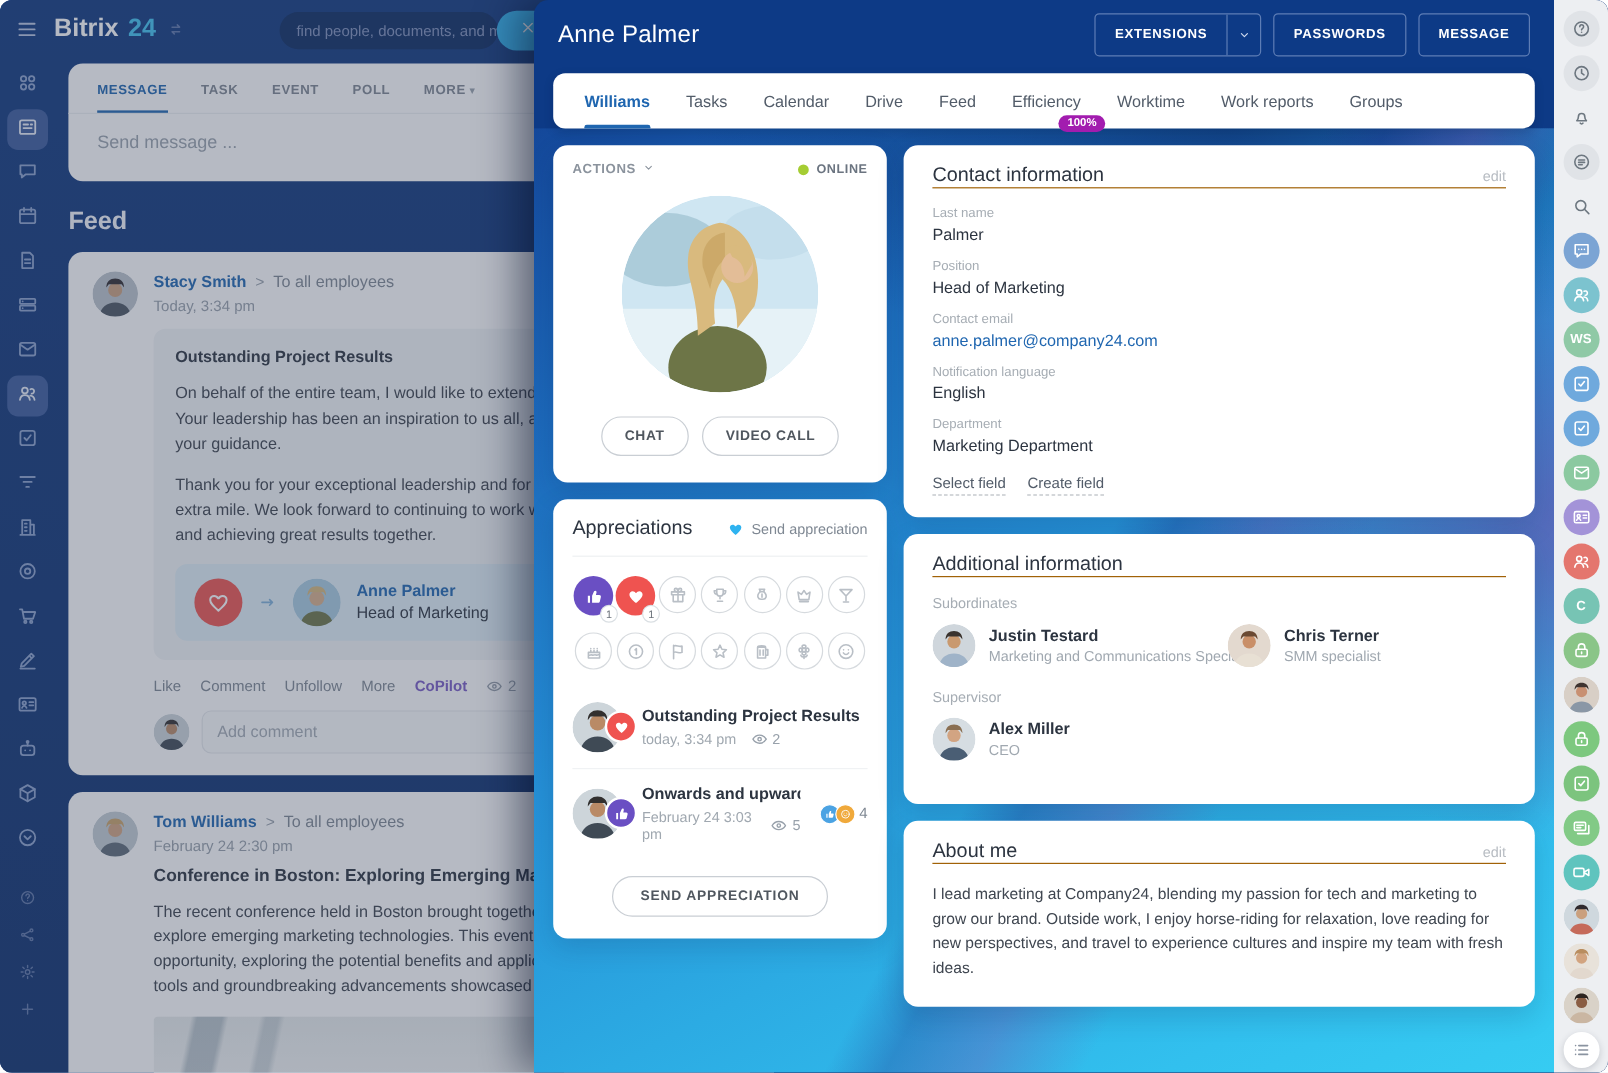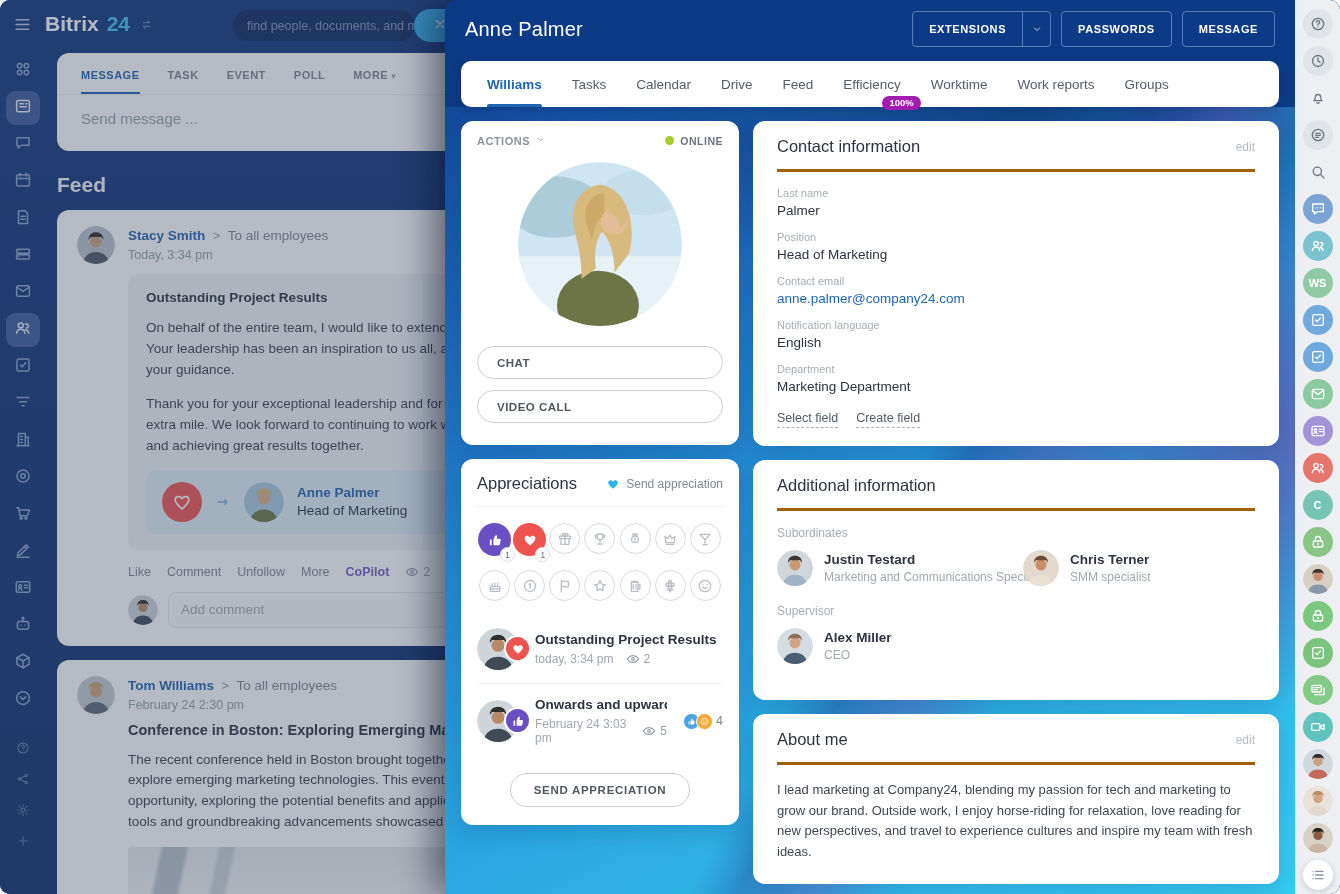--- a/index.html
+++ b/index.html
@@ -98,21 +98,21 @@
   .card{background:#fff;border-radius:12px;box-shadow:0 8px 22px rgba(10,30,80,.16);}
 
   .profile-card{padding:13px 16px 22px;}
   .pc-top{display:flex;justify-content:space-between;align-items:center;}
   .pc-actions{display:flex;align-items:center;gap:5px;font-size:11px;font-weight:700;letter-spacing:.5px;color:#8b939d;}
   .pc-actions svg{width:11px;height:11px;}
   .pc-status{display:flex;align-items:center;gap:6px;font-size:10.5px;font-weight:700;letter-spacing:.5px;color:#6b7480;}
   .pc-status .dot{width:9px;height:9px;border-radius:50%;background:#a5cd33;}
   .pc-avatar{width:164px;height:164px;border-radius:50%;margin:15px auto 20px;overflow:hidden;}
   .pc-avatar svg{width:100%;height:100%;display:block;}
-  .pc-btns{display:flex;justify-content:center;gap:11px;flex-direction:column;}
+  .pc-btns{display:flex;justify-content:center;gap:11px;}
   .obtn{height:33px;border:1px solid #c9ced4;border-radius:17px;padding:0 19px;font-size:11.5px;font-weight:700;letter-spacing:.5px;color:#50575f;background:#fff;display:flex;align-items:center;}
 
   .appr-card{padding:15px 16px 18px;}
   .appr-head{display:flex;justify-content:space-between;align-items:center;padding-bottom:13px;border-bottom:1px solid #eef0f2;}
   .appr-title{font-size:16.5px;color:#2c3440;}
   .appr-send{font-size:12px;color:#7f8893;display:flex;align-items:center;gap:6px;}
   .appr-send .bheart{color:#2fb3f0;display:flex;}
   .appr-send svg{width:14px;height:14px;}
   .badge-grid{display:grid;grid-template-columns:repeat(7,1fr);row-gap:14px;justify-items:center;margin:16px 0 14px;}
   .abadge{width:31px;height:31px;border-radius:50%;border:1.5px solid #d6dade;color:#b9bfc6;display:flex;align-items:center;justify-content:center;position:relative;}
@@ -128,21 +128,21 @@
   .ai-main{min-width:0;flex:1;}
   .ai-title{font-size:13.5px;color:#2c3440;font-weight:600;white-space:nowrap;overflow:hidden;}
   .ai-meta{font-size:12px;color:#a0a8b0;margin-top:5px;display:flex;gap:12px;align-items:center;}
   .ai-react{display:flex;align-items:center;gap:3px;font-size:12.5px;color:#7f8893;flex:none;}
   .rbub{width:17px;height:17px;border-radius:50%;display:flex;align-items:center;justify-content:center;color:#fff;border:1.5px solid #fff;}
   .rbub svg{width:9px;height:9px;}
   .rbub.r2{margin-left:-7px;}
   .appr-btn{margin:15px auto 0;height:34px;border:1px solid #c9ced4;border-radius:17px;padding:0 23px;font-size:11.5px;font-weight:700;letter-spacing:.7px;color:#50575f;background:#fff;display:flex;align-items:center;width:max-content;}
 
   .info-card{padding:16px 24px 18px;}
-  .ic-head{display:flex;justify-content:space-between;align-items:center;padding-bottom:13px;border-bottom:3px solid #a16207;margin-bottom:15px;}
+  .ic-head{display:flex;justify-content:space-between;align-items:center;border-bottom:1px solid #a16207;margin-bottom:15px;}
   .ic-title{font-size:16.5px;color:#2c3440;}
   .edit{font-size:12px;color:#b7bcc2;}
   .fld{margin-bottom:13px;}
   .fl{font-size:11px;color:#a6adb4;margin-bottom:4px;}
   .fv{font-size:13.5px;color:#2c3440;}
   .fv.link{color:#1f66b0;}
   .fld-links{display:flex;gap:18px;margin-top:17px;}
   .dashlink{font-size:12.5px;color:#525c69;border-bottom:1px dashed #aab0b6;padding-bottom:2px;}
   .grp-label{font-size:12px;color:#a6adb4;margin:2px 0 10px;}
   .people-grid{display:grid;grid-template-columns:1fr 1fr;gap:14px;margin-bottom:18px;}

